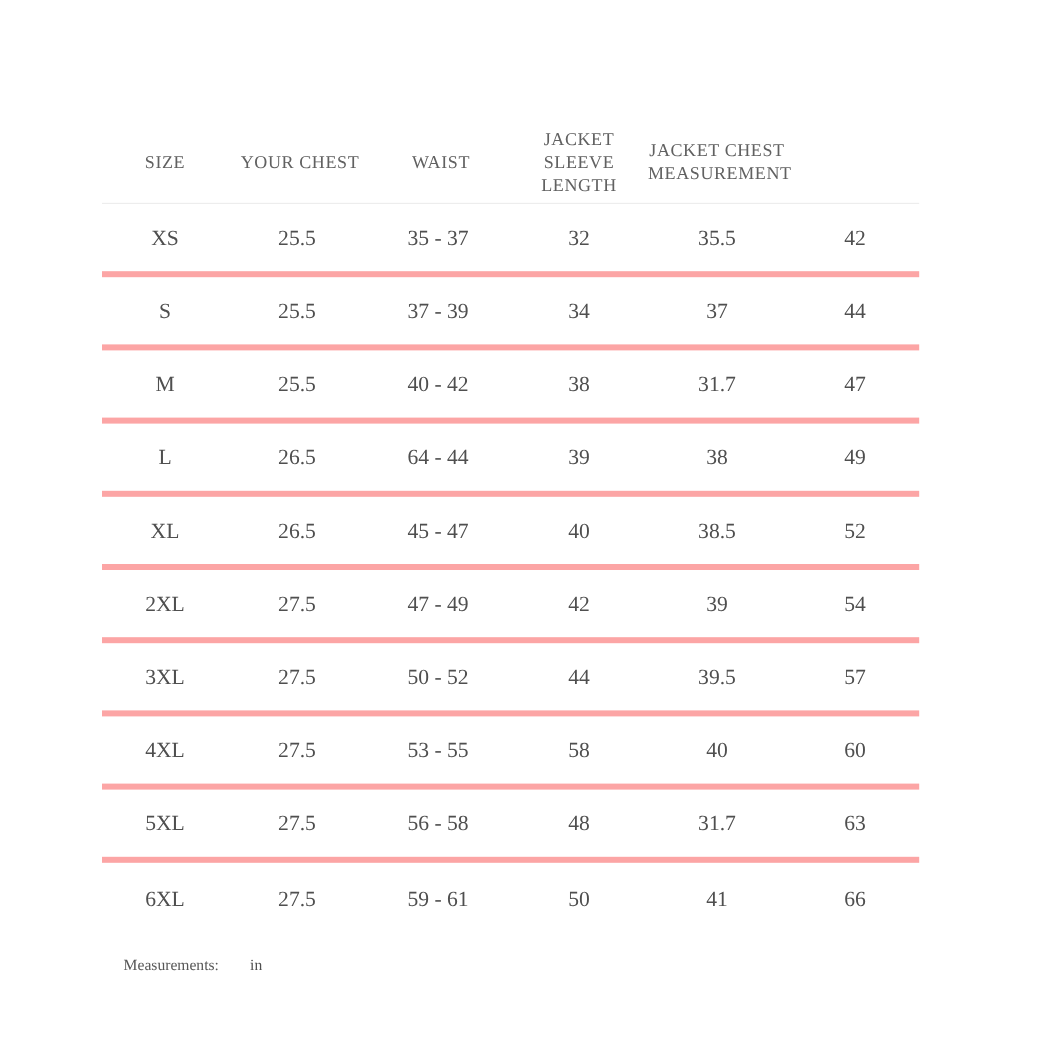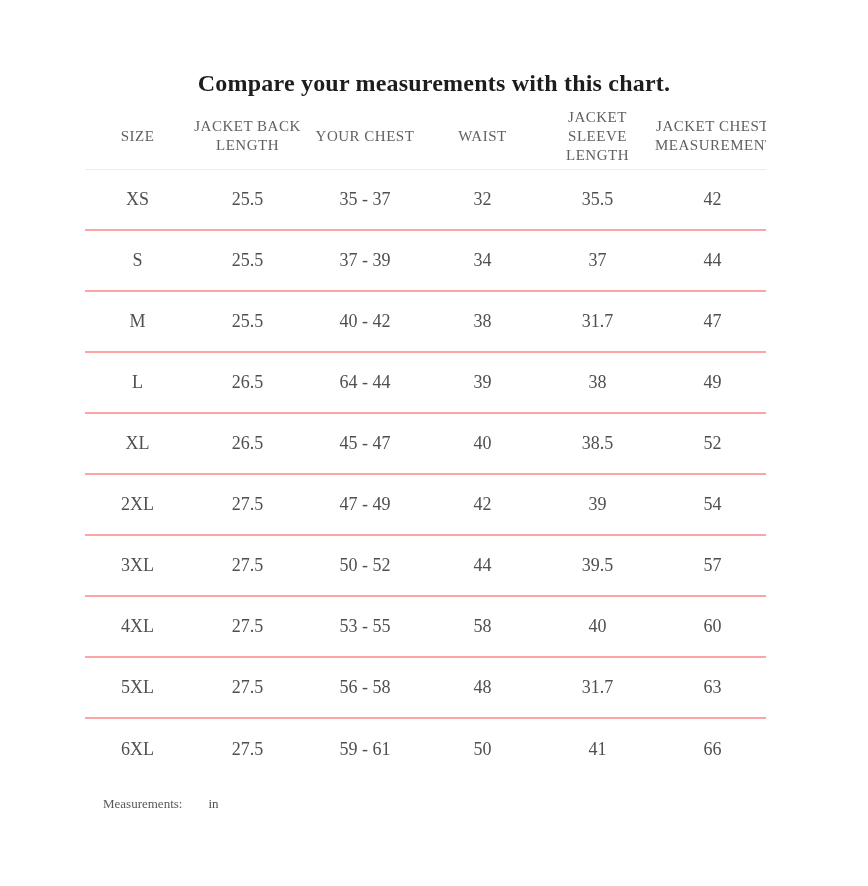--- a/index.html
+++ b/index.html
@@ -51,21 +51,21 @@
     white-space: normal;
   }
   .th .wrap-narrow {
     display: inline-block;
     max-width: 78px;
   }
   .trow {
     display: flex;
     align-items: center;
     height: 61px;
-    border-bottom: 2px solid #fca5a5;
+    border-bottom: 5px solid #fca5a5;
   }
   .trow:last-child { border-bottom: none; }
   .td {
     text-align: center;
     font-size: 18px;
     color: #4f4f4f;
     white-space: nowrap;
   }
   .c0 { width: 105px; }
   .c1 { width: 115px; }
@@ -84,28 +84,26 @@
     margin-left: 26px;
     color: #4f4f4f;
     cursor: pointer;
   }
 </style>
 </head>
 <body>
 
 <div class="page">
 
-  <h1 class="title">Compare your measurements with this chart.</h1>
 
   <div class="table-wrap">
     <div class="size-table">
 
       <div class="thead">
         <div class="th c0"><span>SIZE</span></div>
-        <div class="th c1"><span>JACKET BACK LENGTH</span></div>
         <div class="th c2"><span>YOUR CHEST</span></div>
         <div class="th c3"><span>WAIST</span></div>
         <div class="th c4"><span class="wrap-narrow">JACKET SLEEVE LENGTH</span></div>
         <div class="th c5"><span>JACKET CHEST MEASUREMENT</span></div>
       </div>
 
       <div class="trow">
         <div class="td c0">XS</div>
         <div class="td c1">25.5</div>
         <div class="td c2">35 - 37</div>

